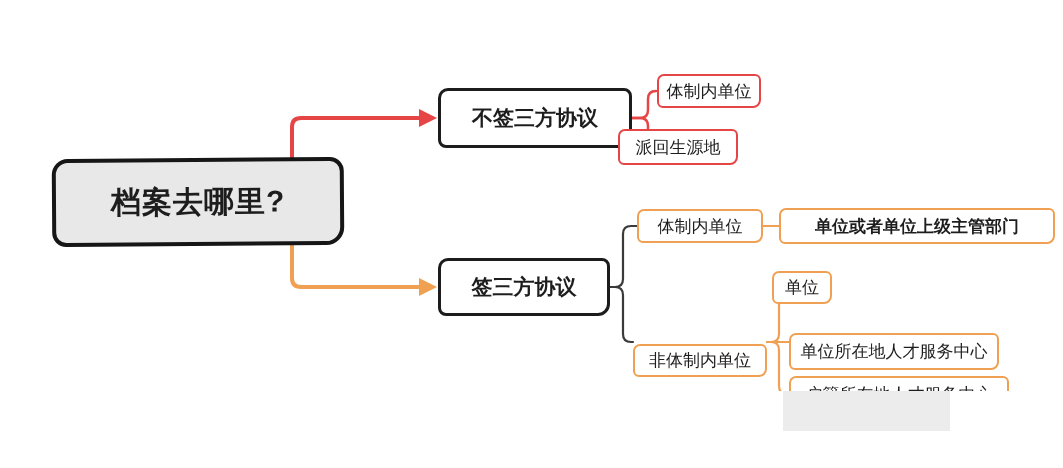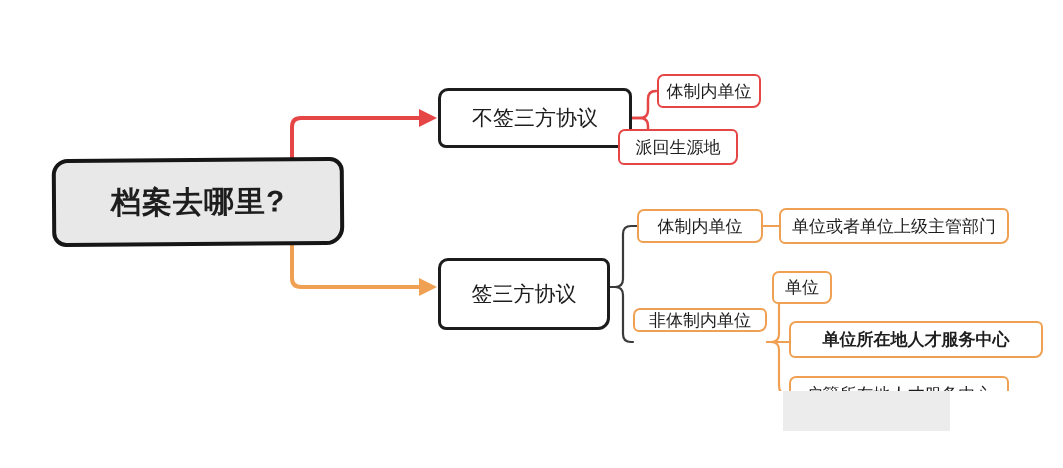--- a/index.html
+++ b/index.html
@@ -42,39 +42,39 @@
     font-size: 30px;
     font-weight: 700;
     letter-spacing: 1px;
     transform: rotate(-0.4deg);
   }
   
   .parent {
     border: 3px solid #1c1c1c;
     border-radius: 10px 8px 12px 8px;
     font-size: 21px;
-    font-weight: 400;
+    font-weight: 700;
   }
   .n-b0 { left: 438px; top: 88px;  width: 194px; height: 60px; }
-  .n-b1 { left: 438px; top: 258px; width: 172px; height: 72px; }
+  .n-b1 { left: 438px; top: 258px; width: 172px; height: 58px; }
   
   .leaf {
     border-radius: 7px 6px 8px 6px;
     font-size: 17px;
     font-weight: 500;
     border: 2px solid var(--orange);
   }
   .leaf.red-edge { border-color: var(--red); }
   .n-b0c0 { left: 657px; top: 74px;  width: 104px; height: 34px; }
   .n-b0c1 { left: 618px; top: 129px; width: 120px; height: 36px; }
   .n-b1c0 { left: 637px; top: 209px; width: 126px; height: 34px; }
-  .n-b1c0g0 { left: 779px; top: 208px; width: 230px; height: 36px; }
-  .n-b1c1 { left: 633px; top: 308px; width: 134px; height: 24px; }
+  .n-b1c0g0 { left: 779px; top: 208px; width: 276px; height: 36px; font-weight: bold; }
+  .n-b1c1 { left: 633px; top: 344px; width: 134px; height: 33px; }
   .n-b1c1g0 { left: 772px; top: 271px; width: 60px;  height: 33px; }
-  .n-b1c1g1 { left: 789px; top: 321px; width: 254px; height: 37px; font-weight: bold; }
+  .n-b1c1g1 { left: 789px; top: 333px; width: 210px; height: 37px; }
   .n-b1c1g2 { left: 789px; top: 376px; width: 220px; height: 37px; }
   
   .cover-white {
     position: absolute;
     left: 770px; top: 391px; width: 293px; height: 77px;
     background: #ffffff;
     z-index: 3;
   }
   .cover-gray {
     position: absolute;

